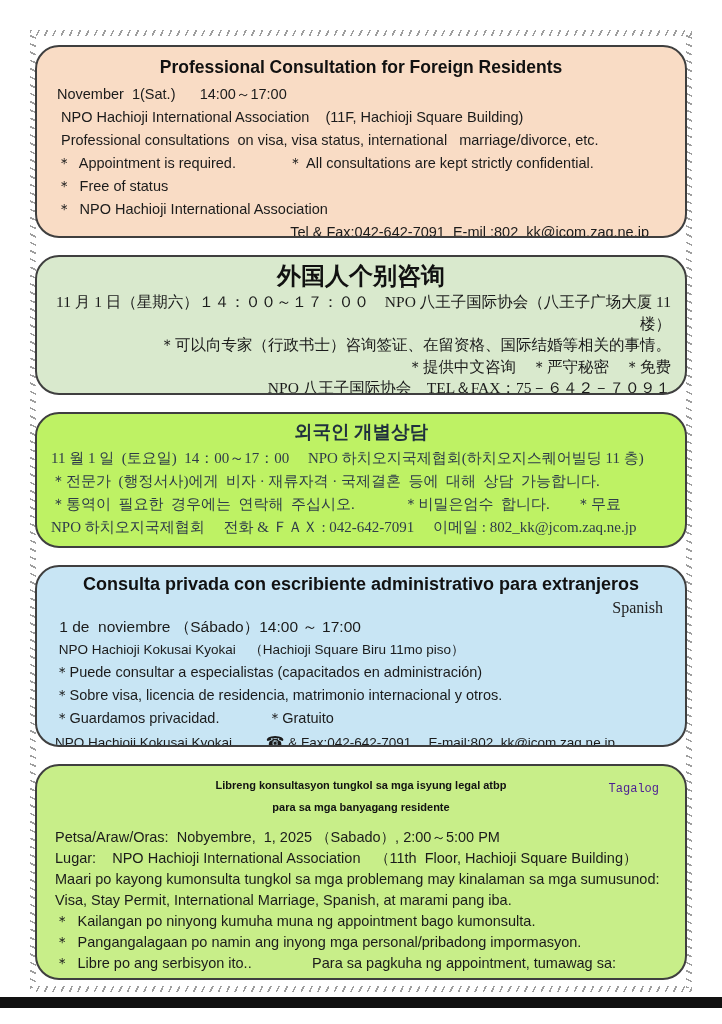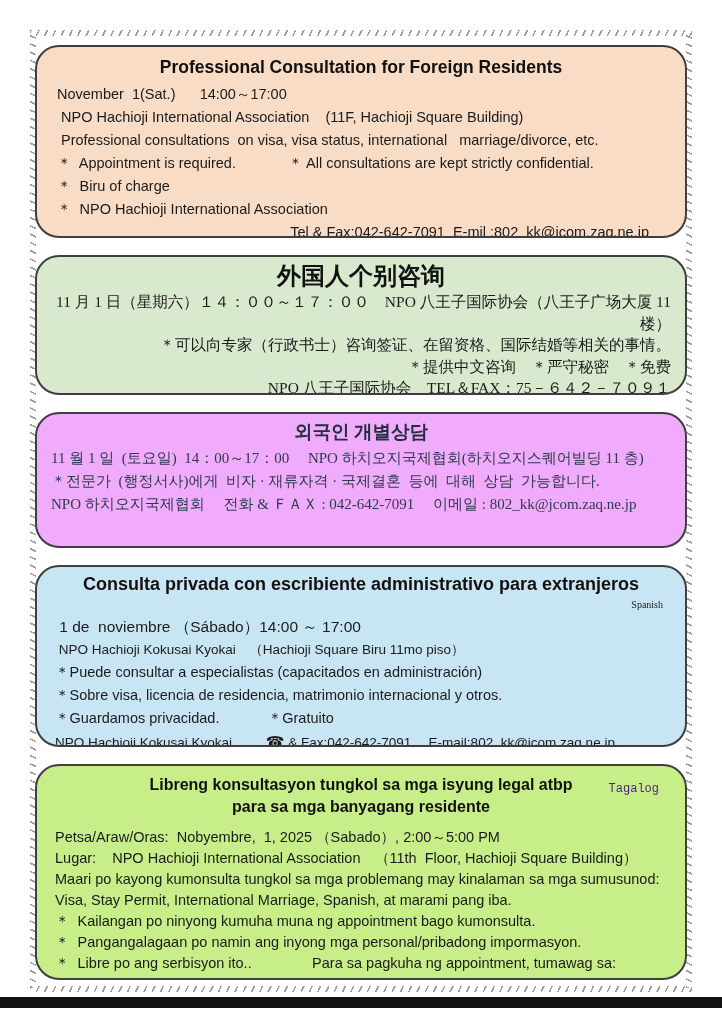--- a/index.html
+++ b/index.html
@@ -49,29 +49,29 @@
   .box-zh .line{font-size:15.5px;line-height:21.5px;text-align:right;}
 
   
   .box-ko{height:136px;font-family:"Liberation Serif","DejaVu Serif",serif;color:#2e3b49;}
   .box-ko .box-title{font-size:18.5px;line-height:29px;color:#20303e;}
   .box-ko .line{font-size:15px;line-height:23px;}
 
   
   .box-es{height:182px;}
   .box-es .box-title{font-size:18px;line-height:26px;}
-  .box-es .lang-label{position:absolute;top:32px;right:22px;font-family:"Liberation Serif","DejaVu Serif",serif;font-size:10px;color:#222;}
+  .box-es .lang-label{position:absolute;top:32px;right:22px;font-family:"Liberation Serif","DejaVu Serif",serif;font-size:16px;color:#222;}
   .box-es .line{font-size:14.5px;line-height:23px;padding-left:4px;}
   .box-es .line-big{font-size:15.5px;margin-top:18px;}
   .box-es .line-small{font-size:13.5px;}
   .phone-glyph{font-size:15px;}
 
   
   .box-tl{height:216px;padding-top:8px;}
-  .box-tl .box-title{font-size:16px;line-height:22px;}
+  .box-tl .box-title{font-size:11px;line-height:22px;}
   .box-tl .lang-label{position:absolute;top:16px;right:26px;font-family:Liberation Mono, monospace;font-size:12px;color:#4c1d95;}
   .box-tl .body{margin-top:9px;}
   .box-tl .line{font-size:14.5px;line-height:21px;padding-left:4px;}
 
   .bottom-bar{position:absolute;left:0;bottom:0;width:722px;height:11px;}
 </style>
 </head>
 <body>
 
 <div class="page">
@@ -84,38 +84,39 @@
   </div>
 
   <div class="content">
 
     <section class="box box-en" style="background: rgb(249, 220, 197);">
       <h2 class="box-title">Professional  Consultation for Foreign Residents</h2>
       <div class="line">November  1(Sat.)      14:00～17:00</div>
       <div class="line"> NPO Hachioji International Association    (11F, Hachioji Square Building)</div>
       <div class="line"> Professional consultations  on visa, visa status, international   marriage/divorce, etc.</div>
       <div class="line">＊  Appointment is required.             ＊ All consultations are kept strictly confidential.</div>
-      <div class="line">＊  Biru of charge</div>
+      <div class="line">＊  Free of status</div>
       <div class="line">＊  NPO Hachioji International Association</div>
       <div class="line contact">Tel &amp; Fax:042-642-7091  E-mil :802_kk@jcom.zaq.ne.jp</div>
     </section>
 
     <section class="box box-zh" style="background: rgb(217, 233, 205);">
       <h2 class="box-title">外国人个别咨询</h2>
       <div class="line"> 11 月 1 日（星期六）１４：００～１７：００　NPO 八王子国际协会（八王子广场大厦 11 楼）</div>
       <div class="line">＊可以向专家（行政书士）咨询签证、在留资格、国际结婚等相关的事情。</div>
       <div class="line">＊提供中文咨询　＊严守秘密　＊免费</div>
       <div class="line"> NPO 八王子国际协会　TEL＆FAX：75－６４２－７０９１</div>
 
     </section>
 
-    <section class="box box-ko" style="background: #f0abfc;">
+    <section class="box box-ko" style="background: #bef264;">
       <h2 class="box-title">외국인  개별상담</h2>
       <div class="line">11 월 1 일  (토요일)  14：00～17：00　 NPO 하치오지국제협회(하치오지스퀘어빌딩 11 층)</div>
       <div class="line">＊전문가  (행정서사)에게  비자 · 재류자격 · 국제결혼  등에  대해  상담  가능합니다.</div>
+      <div class="line">＊통역이  필요한  경우에는  연락해  주십시오.             ＊비밀은엄수  합니다.       ＊무료</div>
       <div class="line">NPO 하치오지국제협회　 전화 &amp; ＦＡＸ : 042-642-7091　 이메일 : 802_kk@jcom.zaq.ne.jp</div>
     </section>
 
     <section class="box box-es" style="background: rgb(200, 229, 244);">
       <h2 class="box-title">Consulta privada con escribiente administrativo para extranjeros</h2>
       <span class="lang-label">Spanish</span>
       <div class="line line-big"> 1 de  noviembre （Sábado）14:00 ～ 17:00</div>
       <div class="line line-small"> NPO Hachioji Kokusai Kyokai　（Hachioji Square Biru 11mo piso）</div>
       <div class="line">＊Puede consultar a especialistas (capacitados en administración)</div>
       <div class="line">＊Sobre visa, licencia de residencia, matrimonio internacional y otros.</div>

